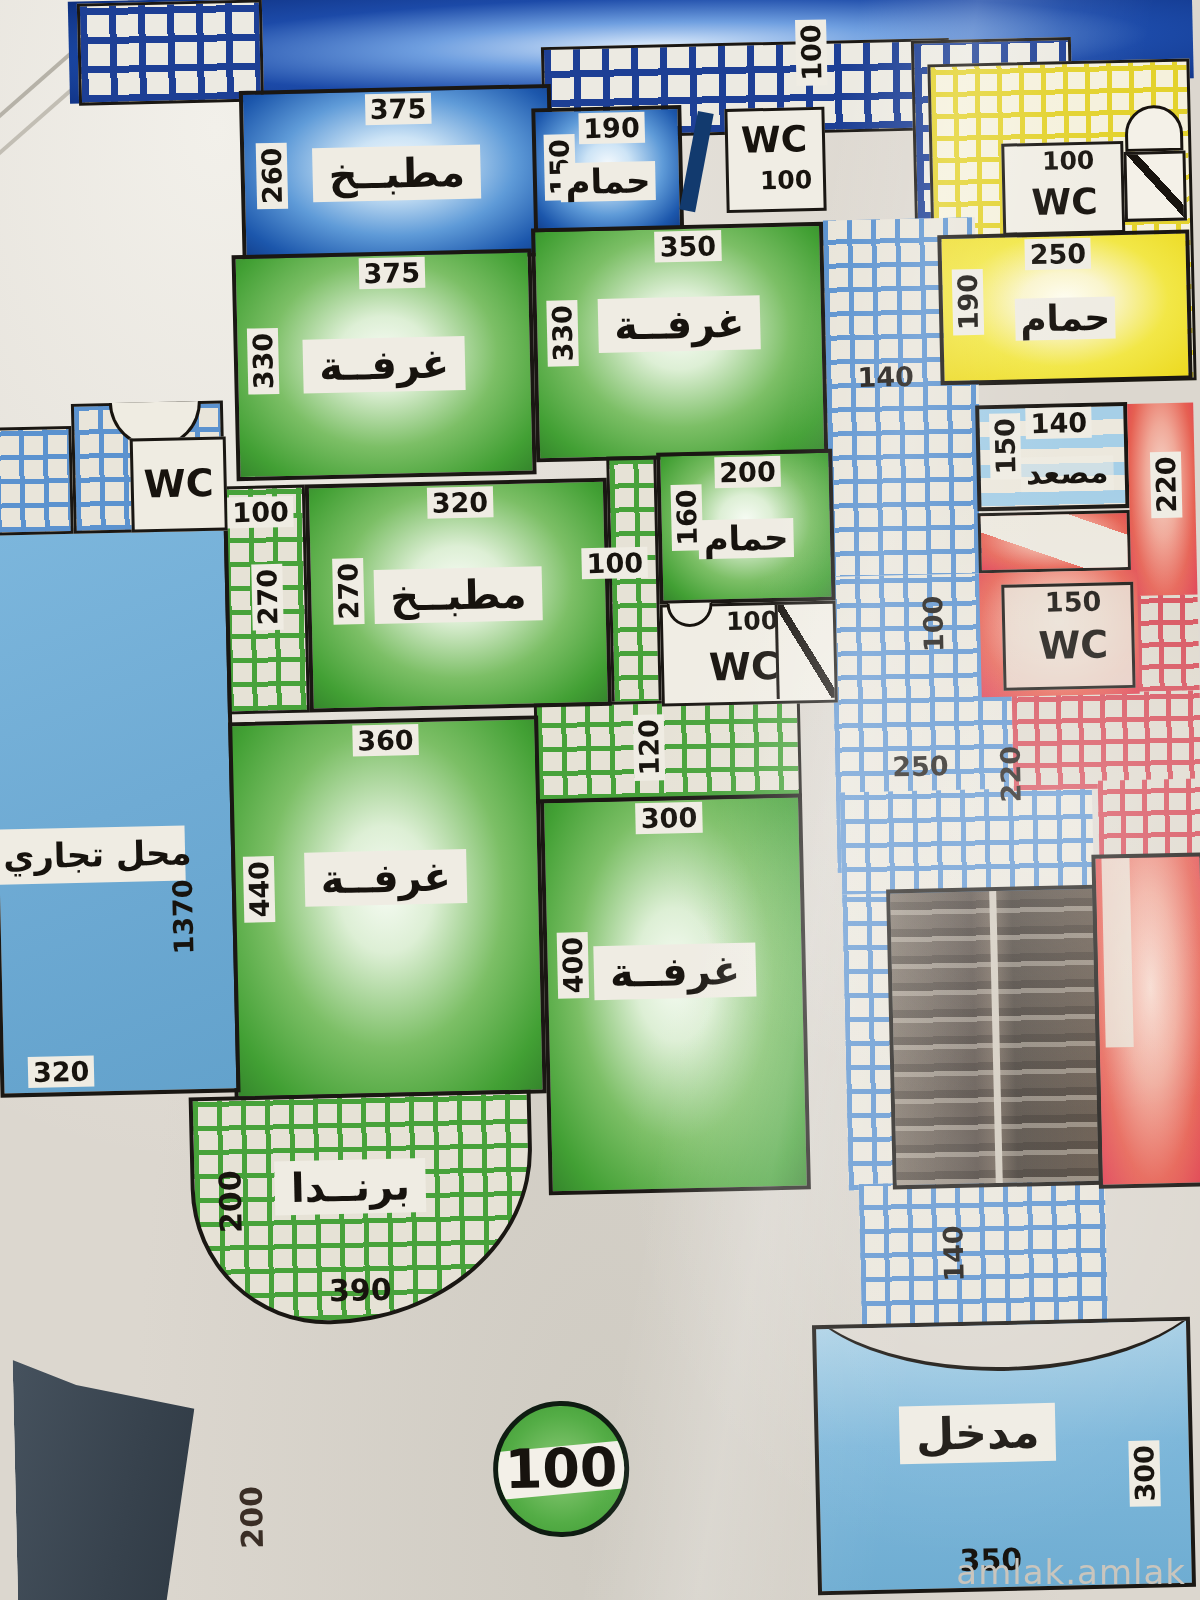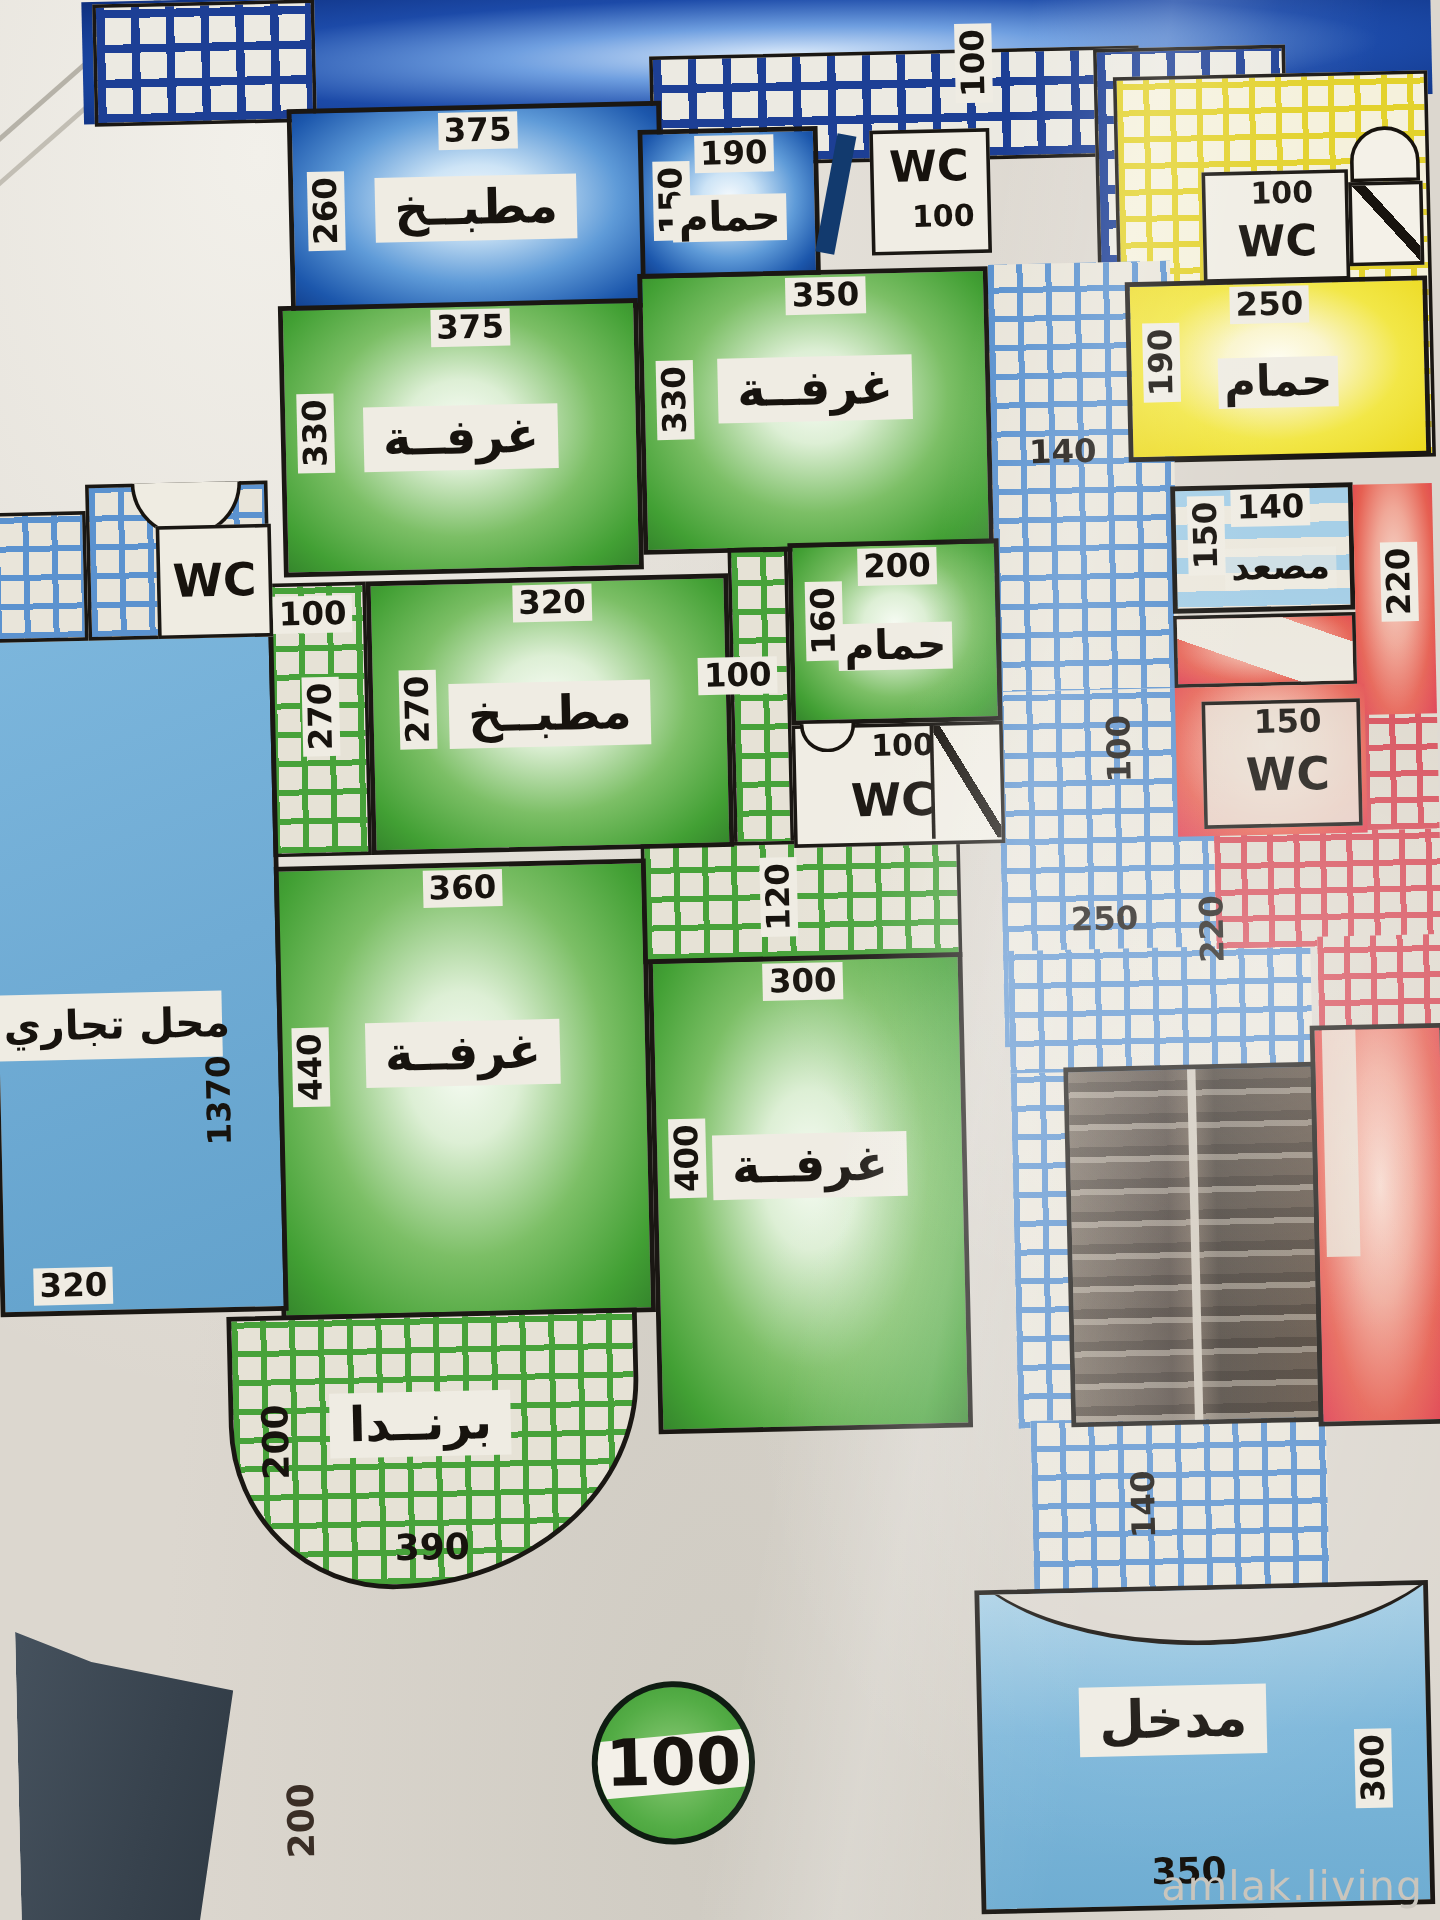--- a/index.html
+++ b/index.html
@@ -223,13 +223,13 @@
   <div class="r wall3" style="left:138px;top:428px;width:96px;height:94px;background:#efece2;">
     <div class="chip ctr" style="background:transparent;font-size:38px;">WC</div>
   </div>
 
   <div class="r" style="left:0;top:1336px;width:210px;height:264px;background:linear-gradient(105deg,#46525e 0%,#37424d 55%,#2c3640 100%);clip-path:polygon(0 4%,30% 14%,86% 24%,70% 100%,0 100%);"></div>
   <div class="chip rot" style="left:200px;top:1492px;background:transparent;color:#3a2e26;font-size:30px;">200</div>
 
 </div>
 
 <div class="sheen"></div>
-<div class="wm">amlak.living</div>
+<div class="wm">amlak.amlak</div>
 
 </body></html>

